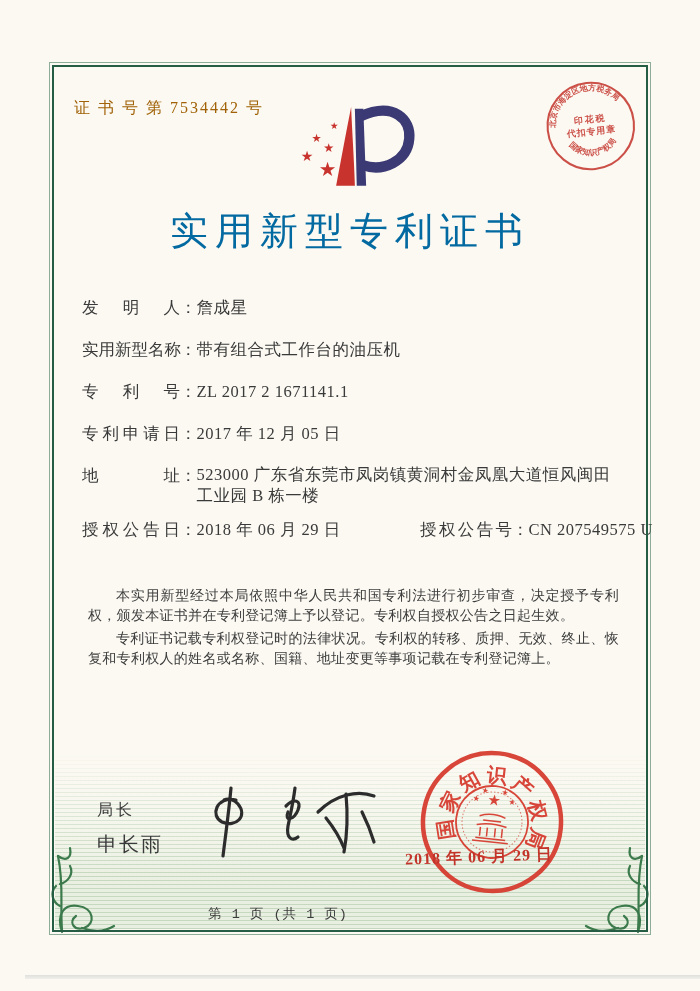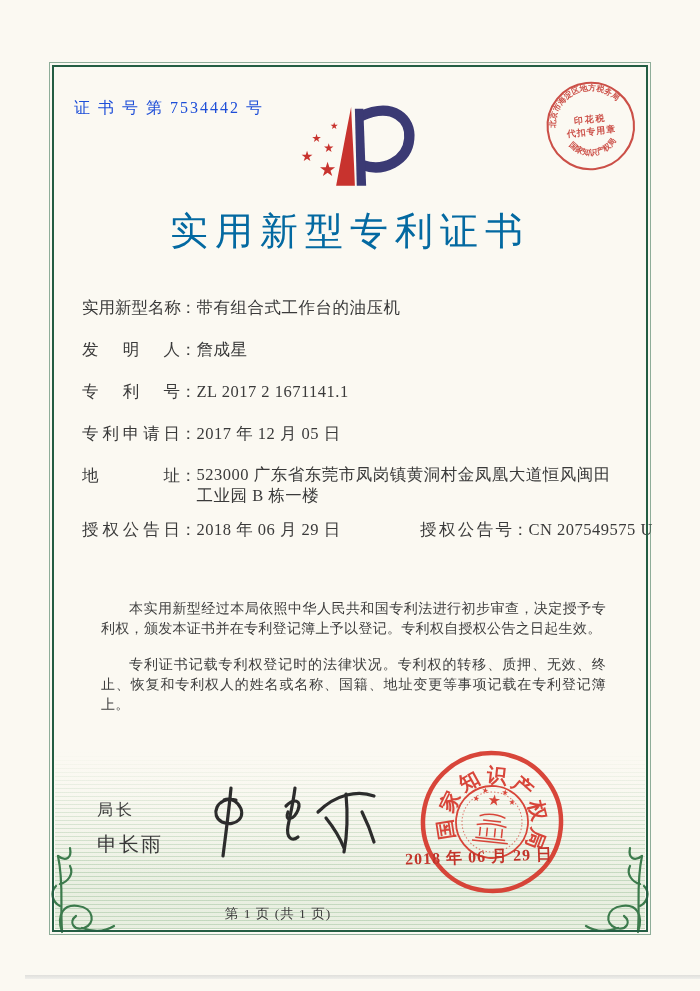--- a/index.html
+++ b/index.html
@@ -13,41 +13,41 @@
   
   .frame{
     position:absolute;left:49px;top:62px;width:600px;height:871px;
     border:1px solid rgba(53,112,81,.55);
     z-index:6;pointer-events:none;
   }
   .frame::after{
     content:"";position:absolute;inset:2px;border:2px solid #245d43;
   }
   .cert-no{
-    left:74px;top:98px;font-size:16px;letter-spacing:2px;color:#1d4ed8;
+    left:74px;top:98px;font-size:16px;letter-spacing:2px;color:#a16207;
   }
   .page-title{
     left:0;top:206px;width:700px;text-align:center;
     font-size:38px;letter-spacing:7px;color:#0369a1;font-weight:500;
   }
   
   .fields{left:82px;top:296px;width:545px;font-size:16.5px;}
   .frow{line-height:24px;margin-bottom:18px;position:relative;white-space:nowrap;}
   .flabel{display:inline-block;width:98px;text-align:justify;text-align-last:justify;vertical-align:top;}
   .colon{display:inline-block;vertical-align:top;}
   .fvalue{display:inline-block;vertical-align:top;letter-spacing:.5px;}
   .addr .fvalue{white-space:normal;width:420px;line-height:21px;}
   .addr{margin-bottom:12px;}
   .grant-right{position:absolute;left:338px;top:0;}
   
   .body-text{
     left:85px;top:583px;width:537px;font-size:14px;line-height:20px;
     text-align:justify;color:#3d3d3d;
   }
-  .body-text p{margin:16px;text-indent:2em;letter-spacing:.3px;}
+  .body-text p{margin:3px;text-indent:2em;letter-spacing:.3px;}
   
   .green-panel{
     left:55px;top:752px;width:590px;height:177px;
     background:
       linear-gradient(180deg,rgba(251,249,242,1) 0%,rgba(251,249,242,.45) 30%,rgba(251,249,242,0) 70%),
       linear-gradient(180deg,rgba(195,220,190,0) 0%,rgba(185,212,180,.28) 80%),
       repeating-linear-gradient(0deg,rgba(125,172,125,.4) 0px,rgba(125,172,125,.4) 1px,rgba(255,255,255,0) 1px,rgba(255,255,255,0) 4px);
     z-index:1;
   }
   .signoff-title{left:97px;top:800px;font-size:16px;letter-spacing:3px;z-index:3;}
@@ -55,21 +55,21 @@
   .signature{left:198px;top:782px;z-index:3;}
   .seal{left:417px;top:747px;z-index:2;}
   .seal-date{
     left:405px;top:847px;font-size:16px;font-weight:bold;color:#c2342a;
     letter-spacing:1px;transform:rotate(-2deg);z-index:7;
   }
   .tax-stamp{left:544px;top:79px;transform:rotate(-6deg);opacity:.92;}
   .logo{left:278px;top:97px;}
   .footer{
     left:0;top:905px;width:556px;text-align:center;font-size:13.5px;
-    color:#3c3c3c;z-index:3;letter-spacing:1px;
+    color:#3c3c3c;z-index:3;letter-spacing:1px;font-family:Liberation Mono, monospace;
   }
   .flourish{z-index:2;}
   .flourish-left{left:48px;top:840px;}
   .flourish-right{left:582px;top:840px;transform:scaleX(-1);}
   .edge-shadow{
     left:25px;top:975px;width:675px;height:4px;
     background:linear-gradient(180deg,#d9d9d6,#ecece9);opacity:.8;
   }
 </style>
 </head>
@@ -109,24 +109,24 @@
     </text>
     <text x="50" y="46" font-size="9.5" fill="#c8423a" font-weight="bold" text-anchor="middle" letter-spacing="2">印花税</text>
     <text x="50" y="59" font-size="9.5" fill="#c8423a" font-weight="bold" text-anchor="middle" letter-spacing="1">代扣专用章</text>
   </svg>
 </div>
 
 <div class="abs page-title">实用新型专利证书</div>
 
 <div class="abs fields">
   <div class="frow">
+    <span class="flabel">发明人</span><span class="colon">：</span><span class="fvalue">詹成星</span>
+  </div>
+  <div class="frow">
     <span class="flabel">实用新型名称</span><span class="colon">：</span><span class="fvalue">带有组合式工作台的油压机</span>
-  </div>
-  <div class="frow">
-    <span class="flabel">发明人</span><span class="colon">：</span><span class="fvalue">詹成星</span>
   </div>
   <div class="frow">
     <span class="flabel">专利号</span><span class="colon">：</span><span class="fvalue">ZL 2017 2 1671141.1</span>
   </div>
   <div class="frow">
     <span class="flabel">专利申请日</span><span class="colon">：</span><span class="fvalue">2017 年 12 月 05 日</span>
   </div>
   <div class="frow addr">
     <span class="flabel">地址</span><span class="colon">：</span><span class="fvalue"><span>523000 广东省东莞市凤岗镇黄洞村金凤凰大道恒风闽田</span><br><span>工业园 B 栋一楼</span></span>
   </div>

